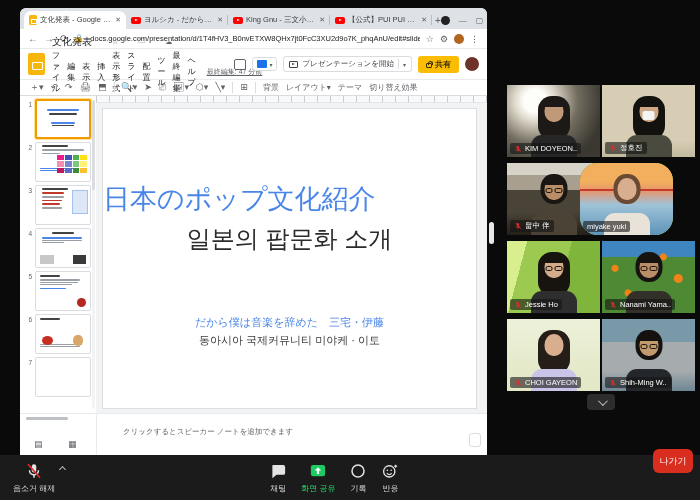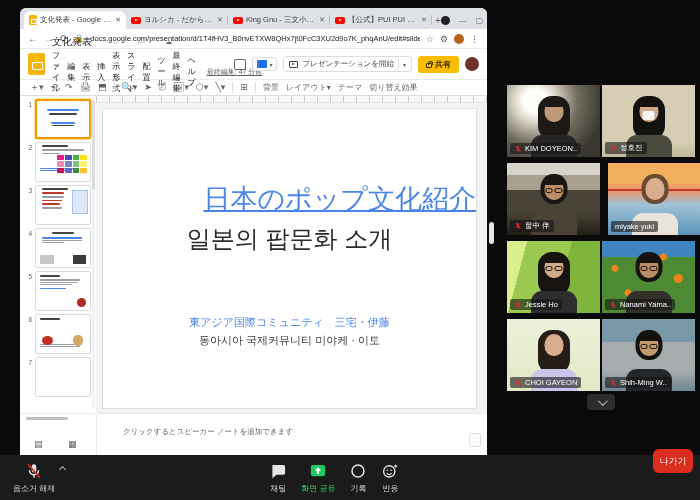--- a/index.html
+++ b/index.html
@@ -97,21 +97,21 @@
   .tanblob { position:absolute; right:7px; bottom:7px; width:10px; height:11px; border-radius:45%; background:#d8a86a; }
   .fs-scrollbar { position:absolute; right:1px; top:4px; bottom:4px; width:3px; background:#f1f3f4; border-radius:2px; }
   .fs-thumb { position:absolute; right:1px; top:4px; width:3px; height:90px; background:#dadce0; border-radius:2px; }
 
   .canvas { flex:1; position:relative; }
   .ruler { position:absolute; left:0; right:0; top:0; height:7px; background:#f8f9fa;
     border-bottom:1px solid #e3e5e8;
     background-image:repeating-linear-gradient(90deg,#c8cace 0 1px,transparent 1px 13px); }
   .slide { position:absolute; left:7px; right:11px; top:13px; bottom:5px; background:#fff;
     box-shadow:0 0 0 1px #dcdee0; }
-  .sl-title-ja { position:absolute; left:0; right:0; top:24%; text-align:right; font-size:27px;text-decoration:underline; }
+  .sl-title-ja { position:absolute; left:0; right:0; top:24%; text-align:left; font-size:27px; }
   .sl-title-ko { position:absolute; left:0; right:0; top:38%; text-align:center; font-size:24px; color:#2b2b2b; }
   .sl-sub-ja { position:absolute; left:0; right:0; top:69%; text-align:center; font-size:11px; }
   .sl-sub-ko { position:absolute; left:0; right:0; top:75%; text-align:center; font-size:11px; color:#3c3c3c; }
 
   .notesbar { position:absolute; left:0; right:0; bottom:0; height:42px; background:#fff;
     border-top:1px solid #e8eaed; display:flex; }
   .notes-left { width:76px; position:relative; flex:none; }
   .hscroll { position:absolute; left:6px; top:3px; width:42px; height:3px; background:#bdc1c6; border-radius:2px; }
   .viewic { position:absolute; bottom:6px; font-size:9px; color:#5f6368; }
   .viewic.a { left:14px; } .viewic.b { left:48px; }
@@ -388,21 +388,21 @@
         </div>
         <div class="fs-scrollbar"></div>
         <div class="fs-thumb"></div>
       </div>
 
       <div class="canvas">
         <div class="ruler"></div>
         <div class="slide">
           <div class="sl-title-ja" style="color: rgb(74, 134, 232);">日本のポップ文化紹介</div>
           <div class="sl-title-ko">일본의 팝문화 소개</div>
-          <div class="sl-sub-ja" style="color: rgb(74, 134, 232);">東アジア国際コミュニティ　三宅・伊藤</div>
+          <div class="sl-sub-ja" style="color: rgb(74, 134, 232);">だから僕は音楽を辞めた　三宅・伊藤</div>
           <div class="sl-sub-ko">동아시아 국제커뮤니티 미야케 · 이토</div>
         </div>
       </div>
     </div>
 
     <div class="notesbar">
       <div class="notes-left">
         <div class="hscroll"></div>
         <span class="viewic a">▤</span>
         <span class="viewic b">▦</span>
@@ -465,21 +465,21 @@
     </div>
     <div class="namechip">
       <svg width="8" height="8" viewBox="0 0 24 24">
           <path fill="#e02b2b" d="M12 14a3 3 0 0 0 3-3V6a3 3 0 0 0-6 0v5a3 3 0 0 0 3 3zM17 11a5 5 0 0 1-10 0H5a7 7 0 0 0 6 6.9V20h2v-2.1A7 7 0 0 0 19 11h-2z"></path>
           <line x1="5" y1="3" x2="20" y2="20" stroke="#e02b2b" stroke-width="2.6"></line>
         </svg>
       <span>畠中 伴</span>
     </div>
   </div>
 
-  <div class="tile t4 active" style="left:608px; top:163px;">
+  <div class="tile t4 active" style="left:580px; top:163px;border-radius:18px;">
     <div class="tbg"></div>
     <div class="bridge"></div>
     <div class="person">
       <div class="hair"></div>
         <div class="head"></div>
         <div class="torso"></div>
     </div>
     <div class="namechip">
       <span>miyake yuki</span>
     </div>

